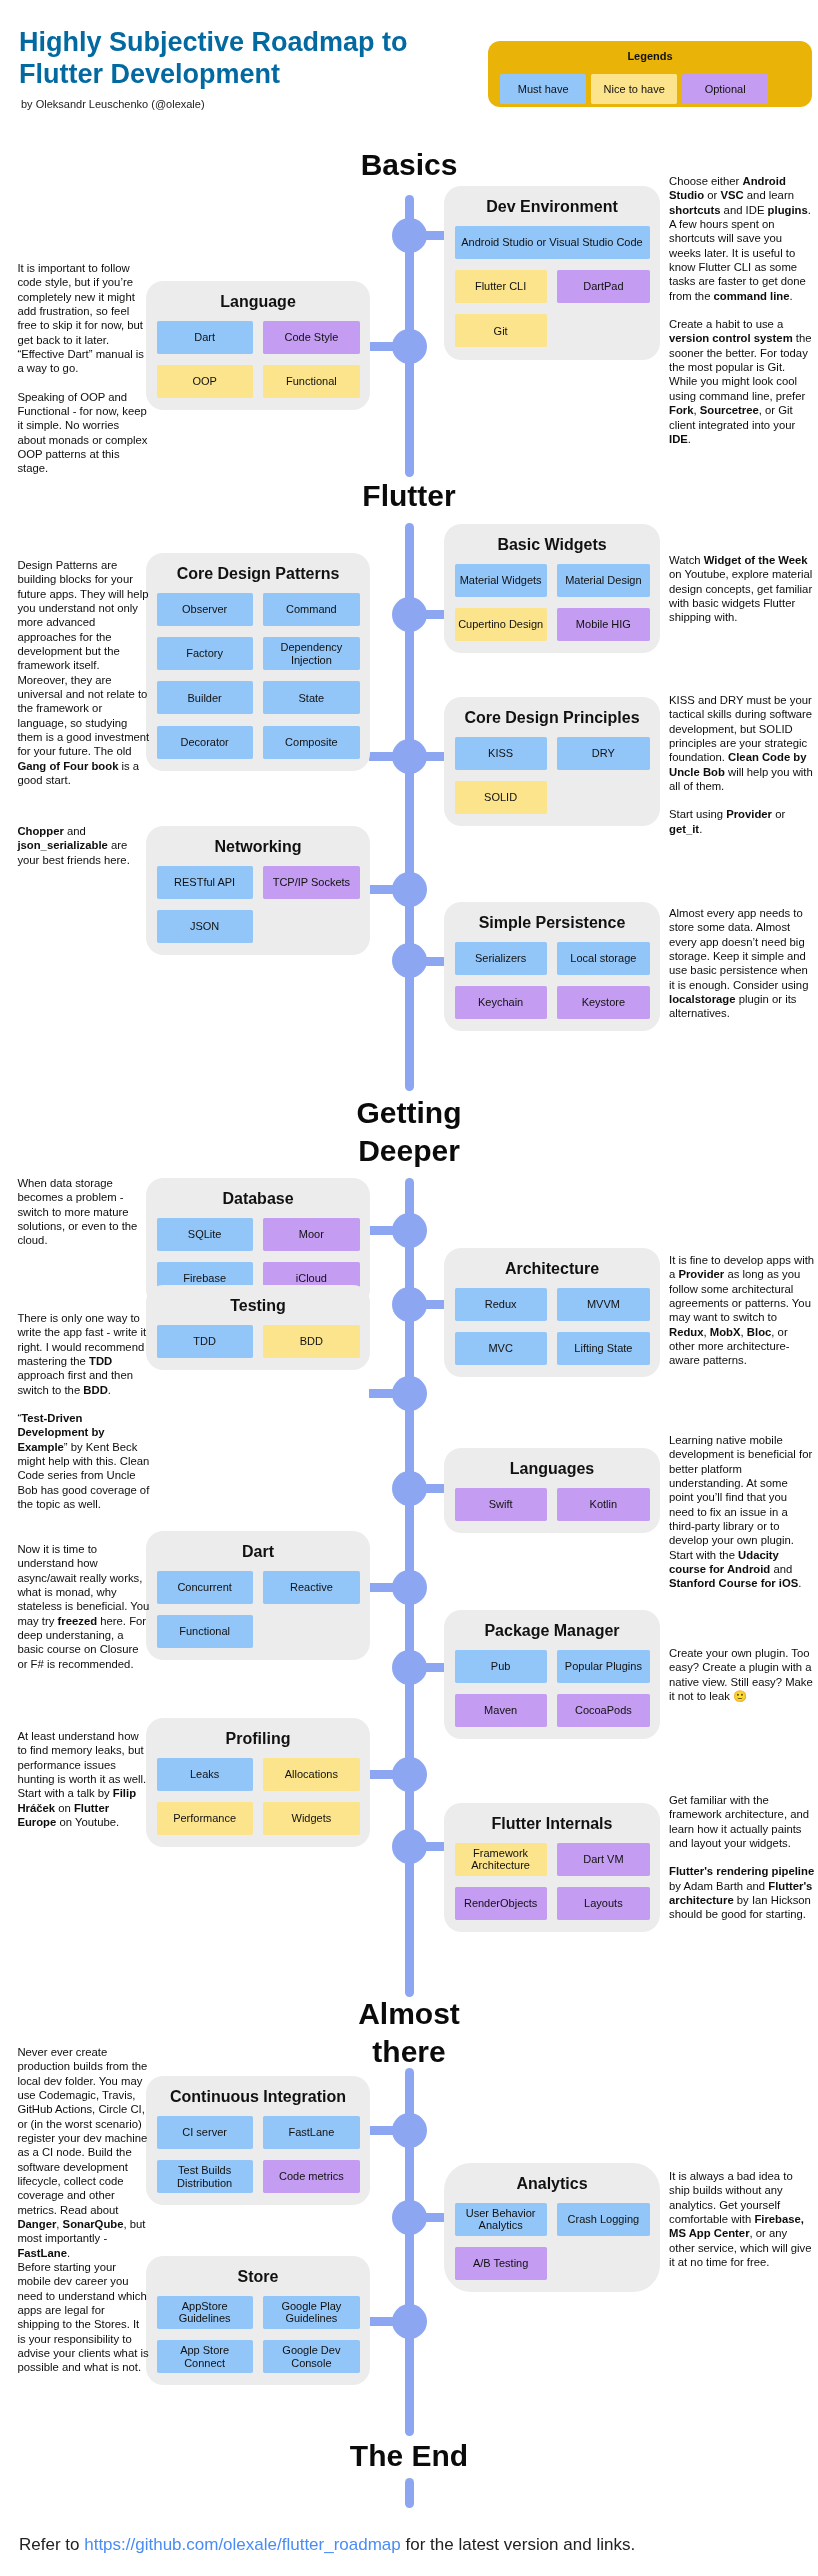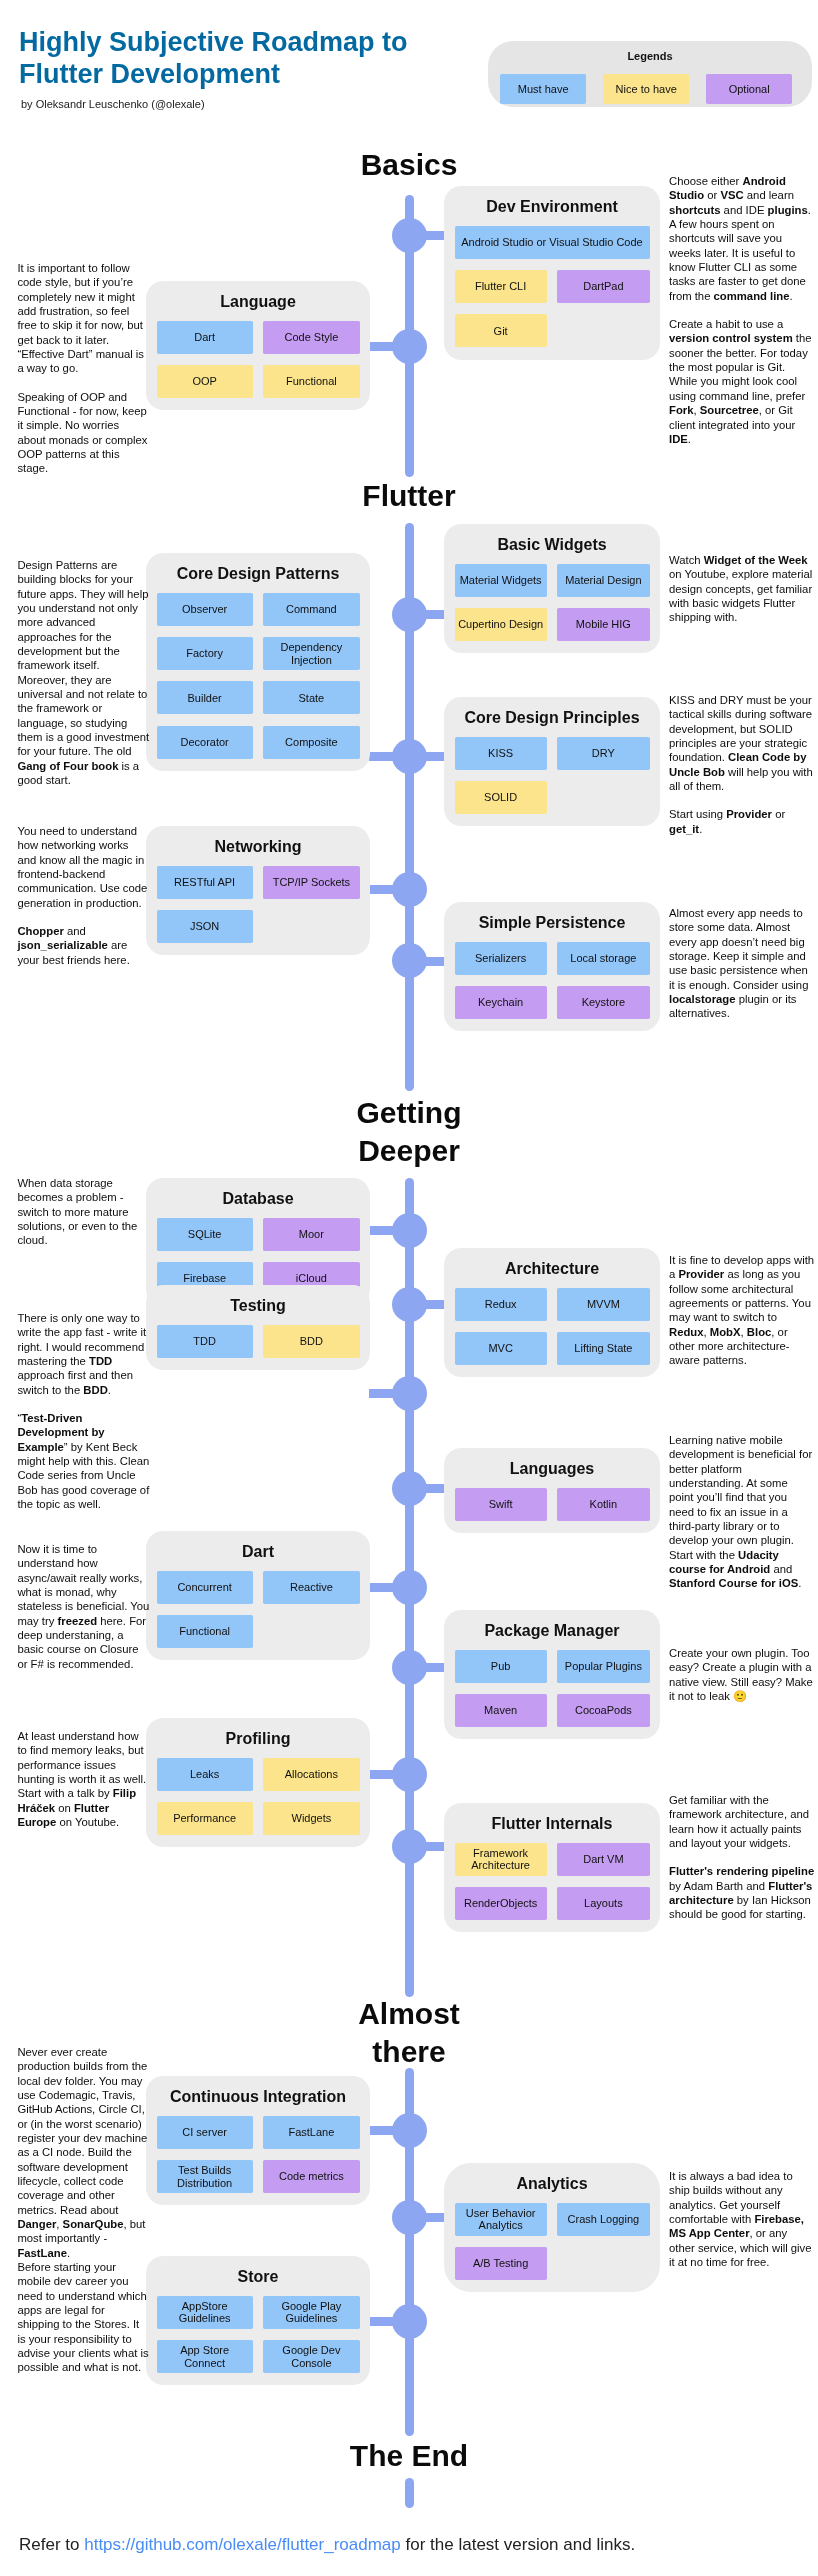--- a/index.html
+++ b/index.html
@@ -1,23 +1,23 @@
 <!DOCTYPE html>
 <html style="font-size:14px"><head>
 <meta charset="utf-8">
 <style>
   html,body{margin:0;padding:0;background:#fff;}
   .canvas{position:relative;width:819px;height:2576px;background:#fff;overflow:hidden;
           font-family:"Liberation Sans",sans-serif;color:#111;}
   .abs{position:absolute;}
   .page-title{left:19px;top:26px;width:392px;font-size:27px;line-height:1.2;font-weight:bold;color:#0369a1;}
   .author{left:21px;top:98px;font-size:11px;color:#222;}
-  .legend-card{left:488px;top:41px;width:324px;height:66px;background:#e5e5e5;border-radius:25px;}
+  .legend-card{left:488px;top:41px;width:324px;height:66px;background:#eab308;border-radius:12px;}
   .legend-title{left:0;right:0;top:8.7px;text-align:center;font-size:11px;font-weight:bold;}
-  .legend-row{left:12.2px;top:33px;display:flex;gap:17px;}
+  .legend-row{left:12.2px;top:33px;display:flex;gap:5px;}
   .legend-chip{width:86px;height:30px;display:flex;align-items:center;justify-content:center;
                font-size:11px;border-radius:1.7px;}
   .seg{left:405px;width:8.7px;background:#8ca6f1;border-radius:4.4px;}
   .node{left:392px;width:35px;height:35px;border-radius:50%;background:#8ca6f1;}
   .conn{height:8.7px;background:#8ca6f1;}
   .conn.l{left:369px;width:30px;}
   .conn.r{left:420px;width:30px;}
   .heading{left:409px;transform:translateX(-50%);width:166px;text-align:center;
            font-size:30px;line-height:1.26;font-weight:bold;color:#0b0b0b;}
   .card{background:#ececec;border-radius:17.4px;padding:10.5px 10.5px 12.2px 10.5px;box-sizing:border-box;}
@@ -274,21 +274,20 @@
       <p><span>Watch </span><b>Widget of the Week</b><span> on Youtube, explore material design concepts, get familiar with basic widgets Flutter shipping with.</span></p>
     </div>
   <div class="abs note nleft" style="top:558px;">
       <p><span>Design Patterns are building blocks for your future apps. They will help you understand not only more advanced approaches for the development but the framework itself. Moreover, they are universal and not relate to the framework or language, so studying them is a good investment for your future. The old </span><b>Gang of Four book</b><span> is a good start.</span></p>
     </div>
   <div class="abs note nright" style="top:693px;">
       <p><span>KISS and DRY must be your tactical skills during software development, but SOLID principles are your strategic foundation. </span><b>Clean Code by Uncle Bob</b><span> will help you with all of them.</span></p>
       <p><span>Start using </span><b>Provider</b><span> or </span><b>get_it</b><span>.</span></p>
     </div>
   <div class="abs note nleft" style="top:824px;">
-      <p><span>You need to understand how networking works and know all the magic in frontend-backend communication. Use code generation in production.</span></p>
       <p><b>Chopper</b><span> and </span><b>json_serializable</b><span> are your best friends here.</span></p>
     </div>
   <div class="abs note nright" style="top:906px;">
       <p><span>Almost every app needs to store some data. Almost every app doesn’t need big storage. Keep it simple and use basic persistence when it is enough. Consider using </span><b>localstorage</b><span> plugin or its alternatives.</span></p>
     </div>
   <div class="abs note nleft" style="top:1176px;">
       <p><span>When data storage becomes a problem - switch to more mature solutions, or even to the cloud.</span></p>
     </div>
   <div class="abs note nright" style="top:1253px;">
       <p><span>It is fine to develop apps with a </span><b>Provider</b><span> as long as you follow some architectural agreements or patterns. You may want to switch to </span><b>Redux</b><span>, </span><b>MobX</b><span>, </span><b>Bloc</b><span>, or other more architecture-aware patterns.</span></p>

